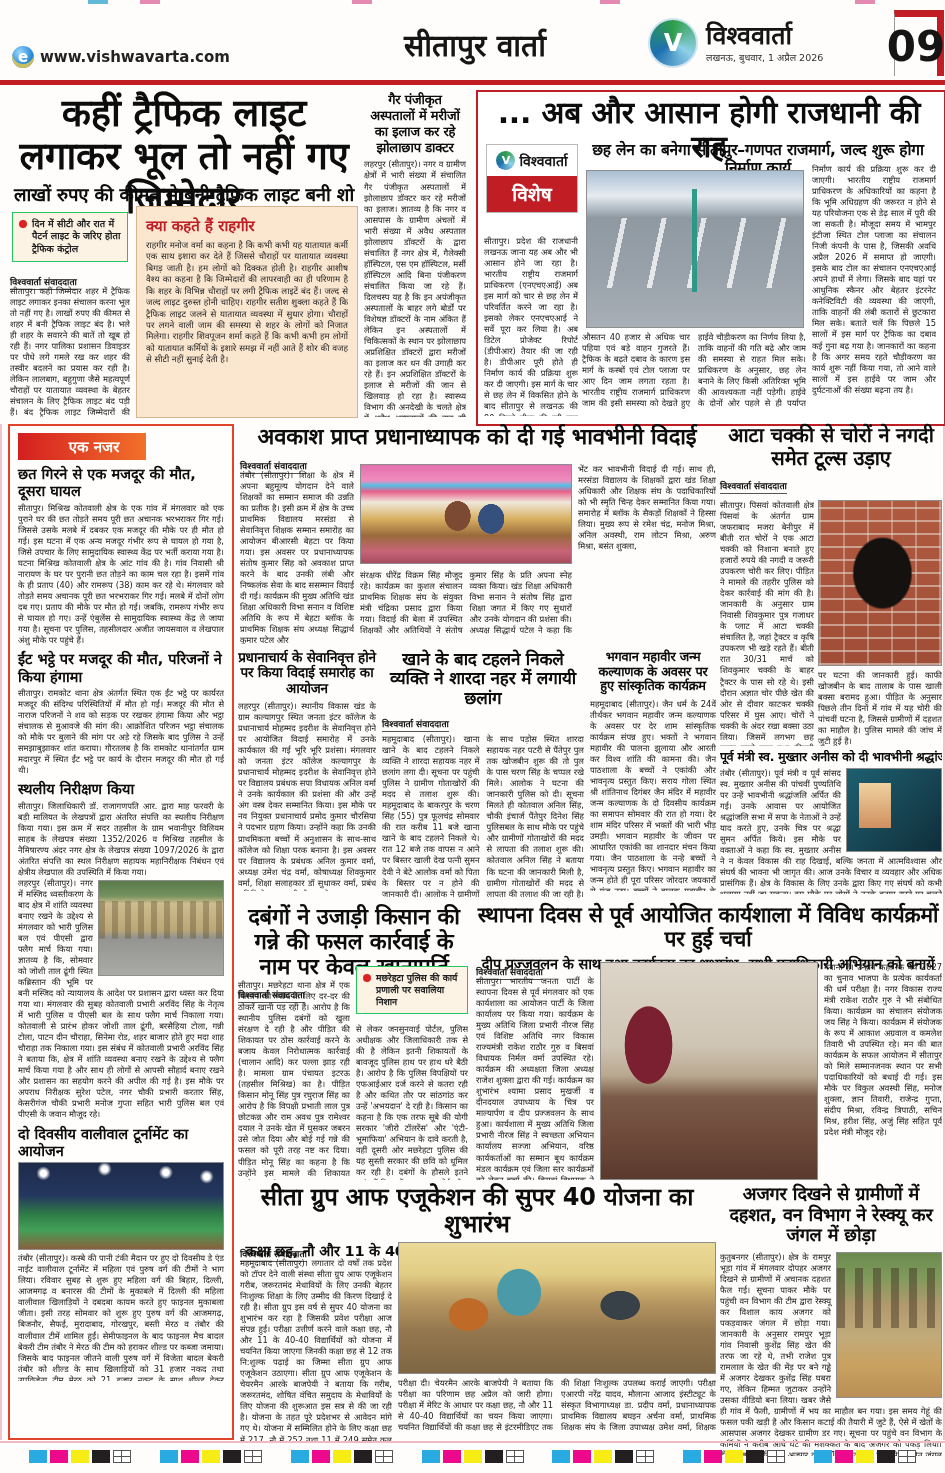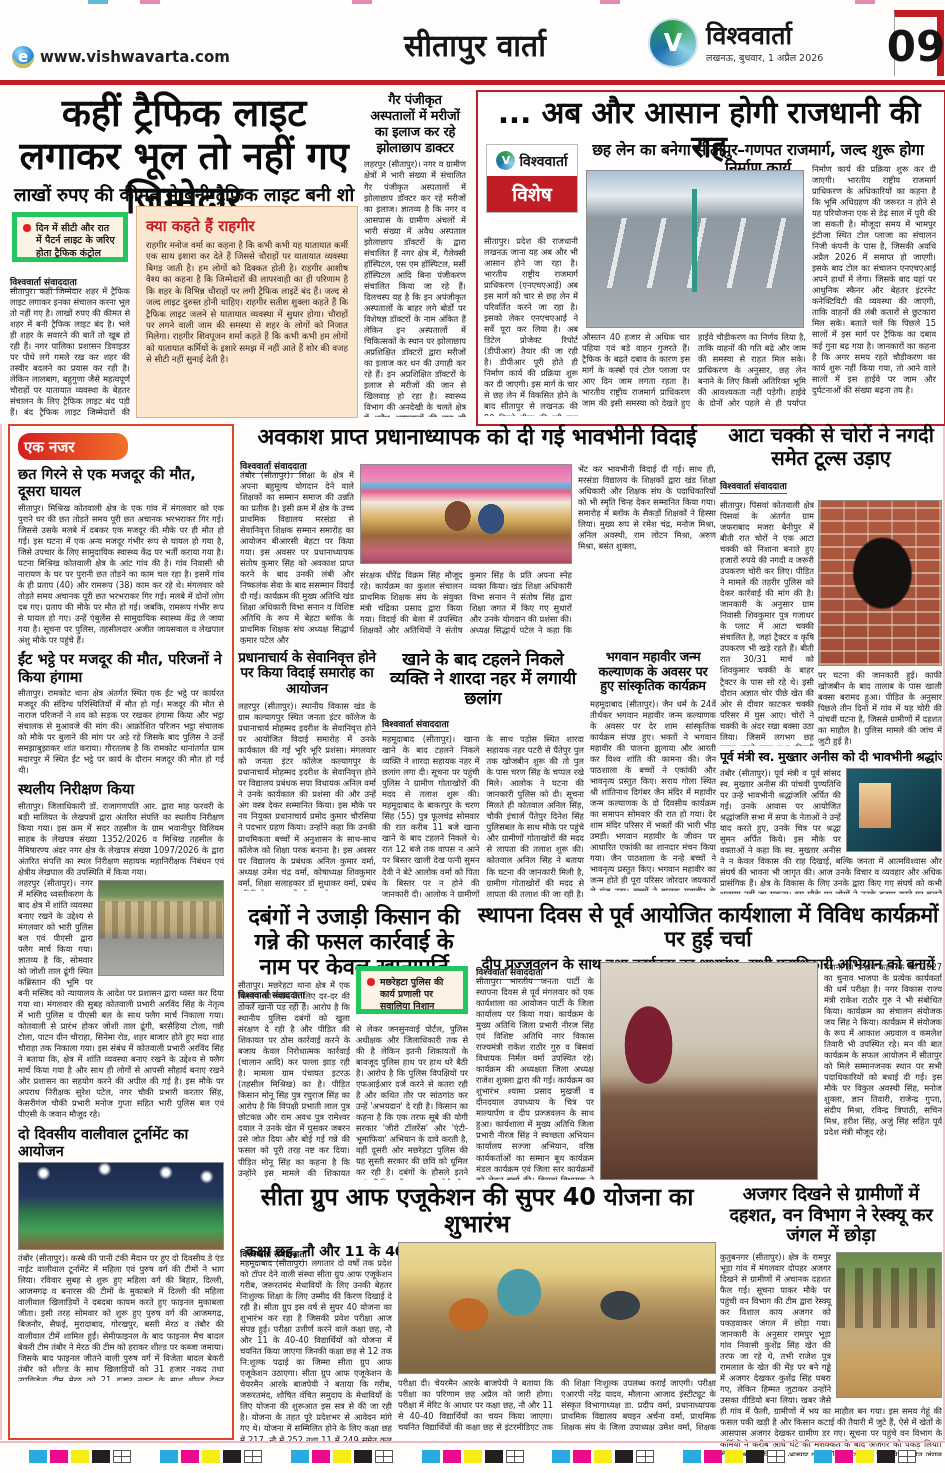--- a/index.html
+++ b/index.html
@@ -26,26 +26,26 @@
   .redrule{background:#c01e24;}
   
   .hwybox{border:2px solid #c01e24;background:#fff;}
   .badge{width:92px;border:1px solid #bbb;box-sizing:border-box;text-align:center;}
   .badge-top{display:flex;align-items:center;justify-content:center;gap:4px;padding:6px 2px;font-weight:800;font-size:14px;background:#fff;}
   .logo-mini{width:19px;height:19px;border-radius:50%;background:conic-gradient(#2e9e49,#8fd0e8,#1d6fb0,#2e9e49);
              color:#fff;font-size:11px;font-weight:800;display:inline-flex;align-items:center;justify-content:center;flex:0 0 auto;}
   .badge-red{background:#c01e24;color:#fff;font-weight:800;font-size:19px;padding:5px 0;}
   .quotebox{background:#fbe7d0;border:1px solid #d9b38c;box-sizing:border-box;padding:8px 9px;}
   .quote-ttl{color:#c01e24;font-weight:800;font-size:15px;margin-bottom:5px;}
-  .bulletbox{background:#fdf3e4;border:5px solid #22c55e;box-sizing:border-box;padding:5px 6px;display:flex;gap:5px;}
+  .bulletbox{background:#fdf3e4;border:1px solid #22c55e;box-sizing:border-box;padding:5px 6px;display:flex;gap:5px;}
   .dot{width:8px;height:8px;border-radius:50%;background:#d22;flex:0 0 auto;margin-top:2px;}
   .bullettxt{font-size:9.5px;font-weight:700;line-height:1.3;color:#222;}
   .eknazar{border:2px solid #e2432b;box-sizing:border-box;padding:6px 8px;background:#fffefc;overflow:hidden;}
   .ek-bar{width:104px;background:linear-gradient(90deg,#d41f20,#f2702a);color:#fff;font-weight:800;font-size:15px;
-          padding:3px 0 4px 6px;border-radius:12px;margin:1px 0 6px;}
+          padding:3px 0 4px 24px;border-radius:0;margin:1px 0 6px;text-align:center;}
   .ek-title{font-size:14.5px;font-weight:800;line-height:1.2;margin:5px 0 2px;color:#0c0c0c;}
   .clear::after{content:"";display:block;clear:both;}
   
   .ph-highway{background:
     linear-gradient(90deg,transparent 48.6%,rgba(40,150,132,.95) 48.6%,rgba(40,150,132,.95) 51%,transparent 51%) no-repeat 0 34%/100% 66%,
     repeating-linear-gradient(102deg,transparent 0 34px,rgba(255,255,255,.75) 34px 39px) no-repeat 0 55%/100% 45%,
     linear-gradient(180deg,#a9bfd4 0%,#e6ebef 16%,#b9c3cb 23%,#8f99a2 30%,#9aa3ab 70%,#a8afb6 100%);}
   .ph-event{background:
     radial-gradient(ellipse 9% 22% at 46% 52%,#7c4a32 0 68%,transparent 70%),
     radial-gradient(ellipse 9% 22% at 62% 55%,#35507c 0 68%,transparent 70%),

